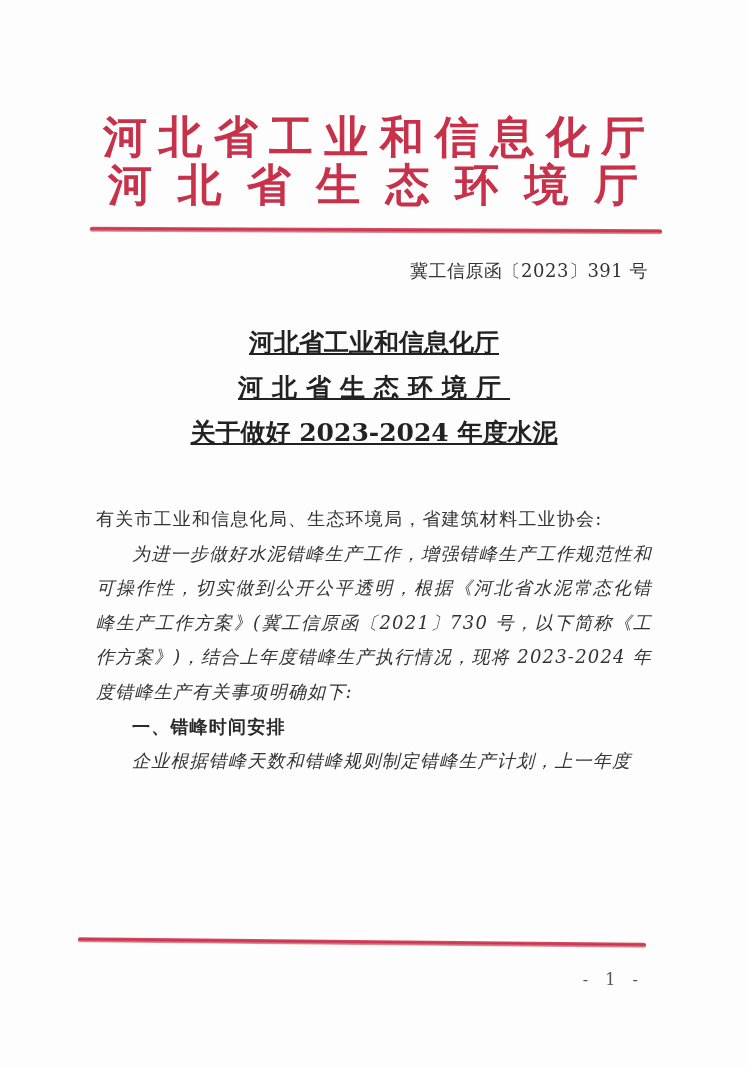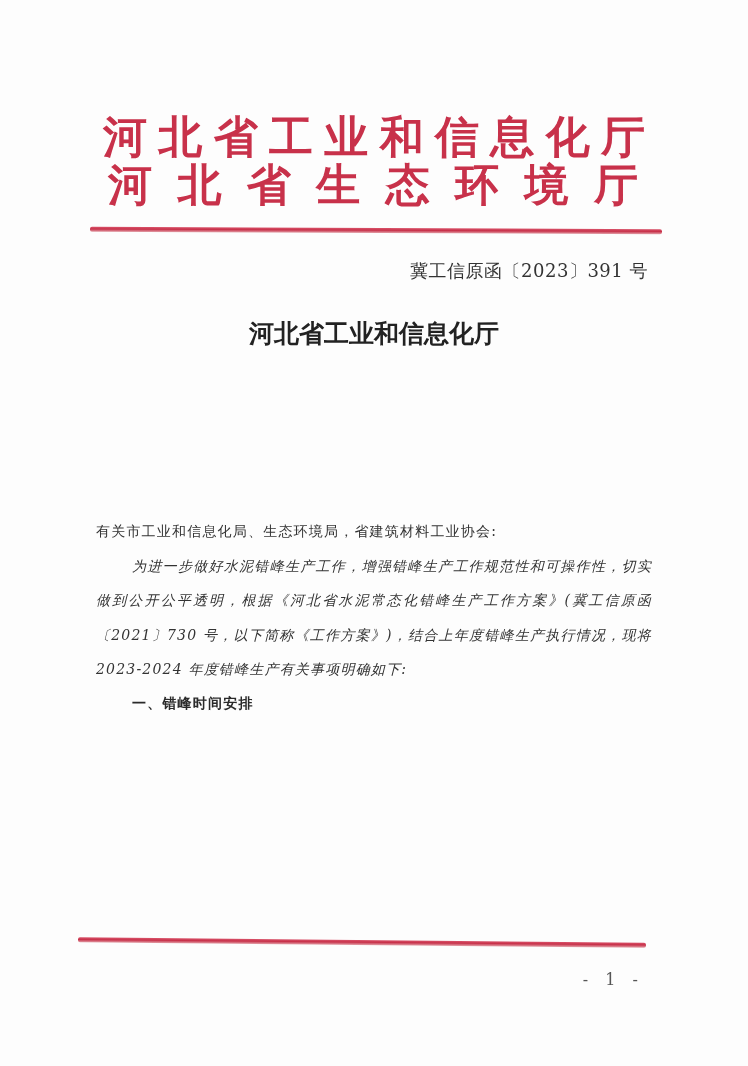--- a/index.html
+++ b/index.html
@@ -62,41 +62,40 @@
       position: absolute;
       top: 316px;
       left: 0;
       width: 748px;
       text-align: center;
       font-weight: bold;
       font-size: 25px;
       line-height: 36px;
       color: #222;
     }
-    .title-block div { margin: 0; }
+    .title-block div { margin: 9px; text-decoration: underline; }
     #t2 { letter-spacing: 9px; }
 
     .body {
       position: absolute;
       left: 96px;
       top: 502px;
       width: 556px;
-      font-size: 14px;
+      font-size: 18px;
       line-height: 34.6px;
       color: #333;
       text-align: justify;
       letter-spacing: 1.2px;
-      margin-top: 12px;
     }
     .body p { margin: 0; }
     .indent { text-indent: 36px; font-style: italic; }
     .section-heading {
       font-weight: bold;
       text-indent: 36px;
-      font-family: Liberation Mono, monospace;
+      font-family: Liberation Serif, serif;
       color: #2a2a2a;
     }
 
     .page-number {
       position: absolute;
       top: 970px;
       right: 104px;
       font-size: 16px;
       color: #555;
       letter-spacing: 6px;
@@ -130,24 +129,27 @@
     <span>境</span>
     <span>厅</span>
   </div>
 
   <div class="red-rule" id="rule-top"></div>
 
   <div class="doc-number">冀工信原函〔2023〕391 号</div>
 
   <div class="title-block">
     <div id="t1">河北省工业和信息化厅</div>
+    <div id="t2">河北省生态环境厅</div>
+    <div id="t3">关于做好 2023-2024 年度水泥</div>
   </div>
 
   <div class="body">
     <p>有关市工业和信息化局、生态环境局，省建筑材料工业协会:</p>
     <p class="indent">为进一步做好水泥错峰生产工作，增强错峰生产工作规范性和可操作性，切实做到公开公平透明，根据《河北省水泥常态化错峰生产工作方案》(冀工信原函〔2021〕730 号，以下简称《工作方案》)，结合上年度错峰生产执行情况，现将 2023-2024 年度错峰生产有关事项明确如下:</p>
     <p class="section-heading">一、错峰时间安排</p>
+    <p class="indent">企业根据错峰天数和错峰规则制定错峰生产计划，上一年度</p>
   </div>
 
   <div class="red-rule" id="rule-bottom"></div>
 
   <div class="page-number">- 1 -</div>
 </div>
 
 </body></html>

